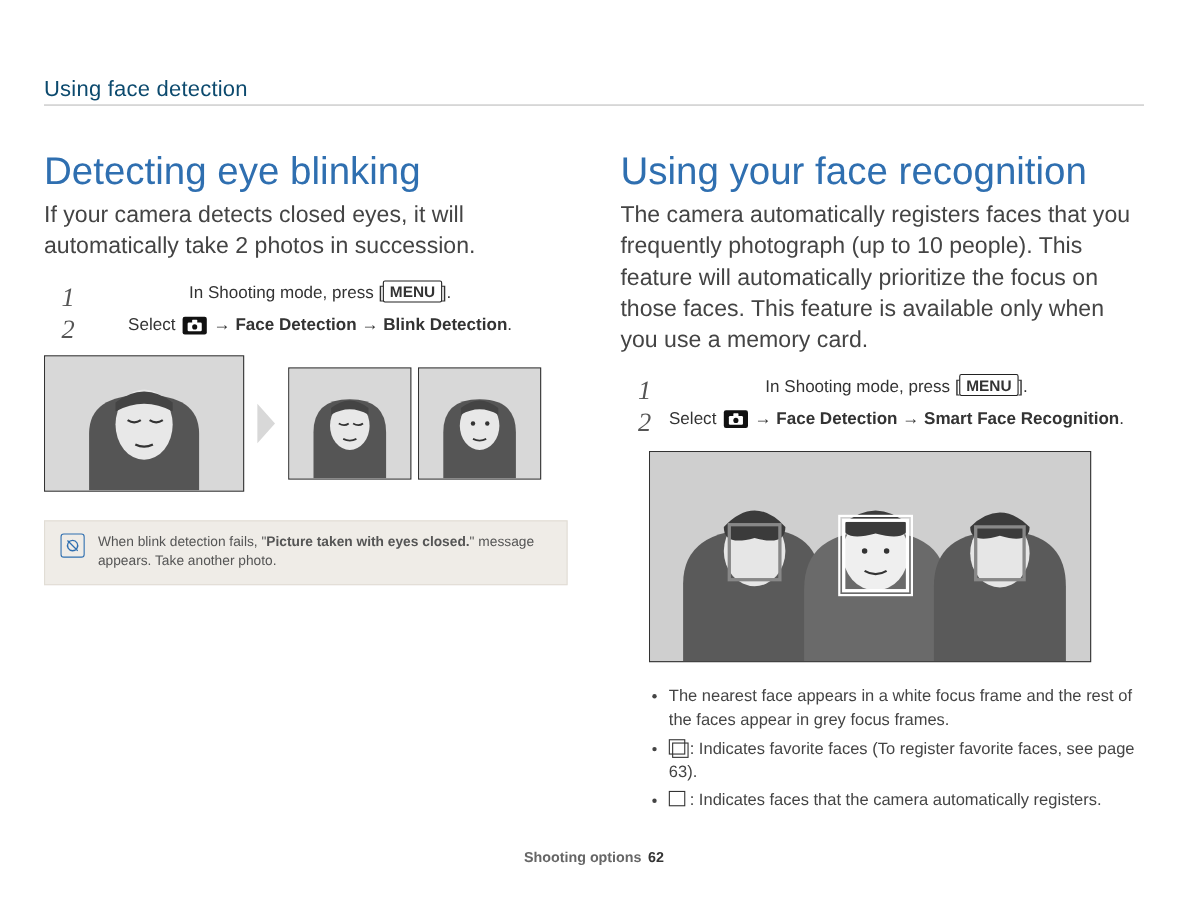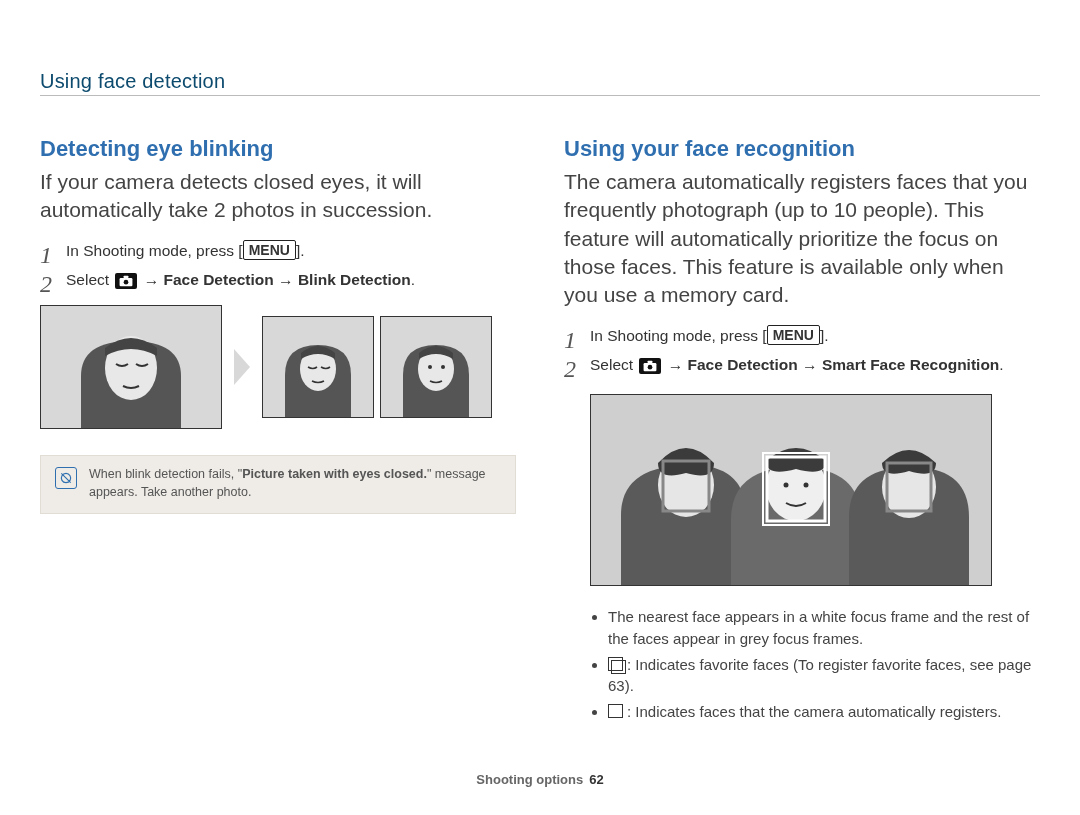--- a/index.html
+++ b/index.html
@@ -30,36 +30,37 @@
   }
   .columns {
     display: flex;
     gap: 48px;
   }
   .col {
     flex: 1;
     min-width: 0;
   }
   h2.section-title {
-    font-size: 22px;
-    font-weight: 700;
+    font-size: 35px;
+    font-weight: 400;
     color: #2f6fb0;
     margin: 0 0 6px 0;
   }
   .intro {
     font-size: 21px;
     line-height: 1.35;
     color: #444;
     margin: 0 0 14px 0;
   }
   ol.steps {
     list-style: none;
     padding: 0;
-    margin: 0;
+    margin: 16px;
     counter-reset: step;
+    text-align: center;
   }
   ol.steps > li {
     counter-increment: step;
     position: relative;
     padding-left: 26px;
     font-size: 15.5px;
     line-height: 1.5;
     color: #333;
     margin-bottom: 6px;
   }

